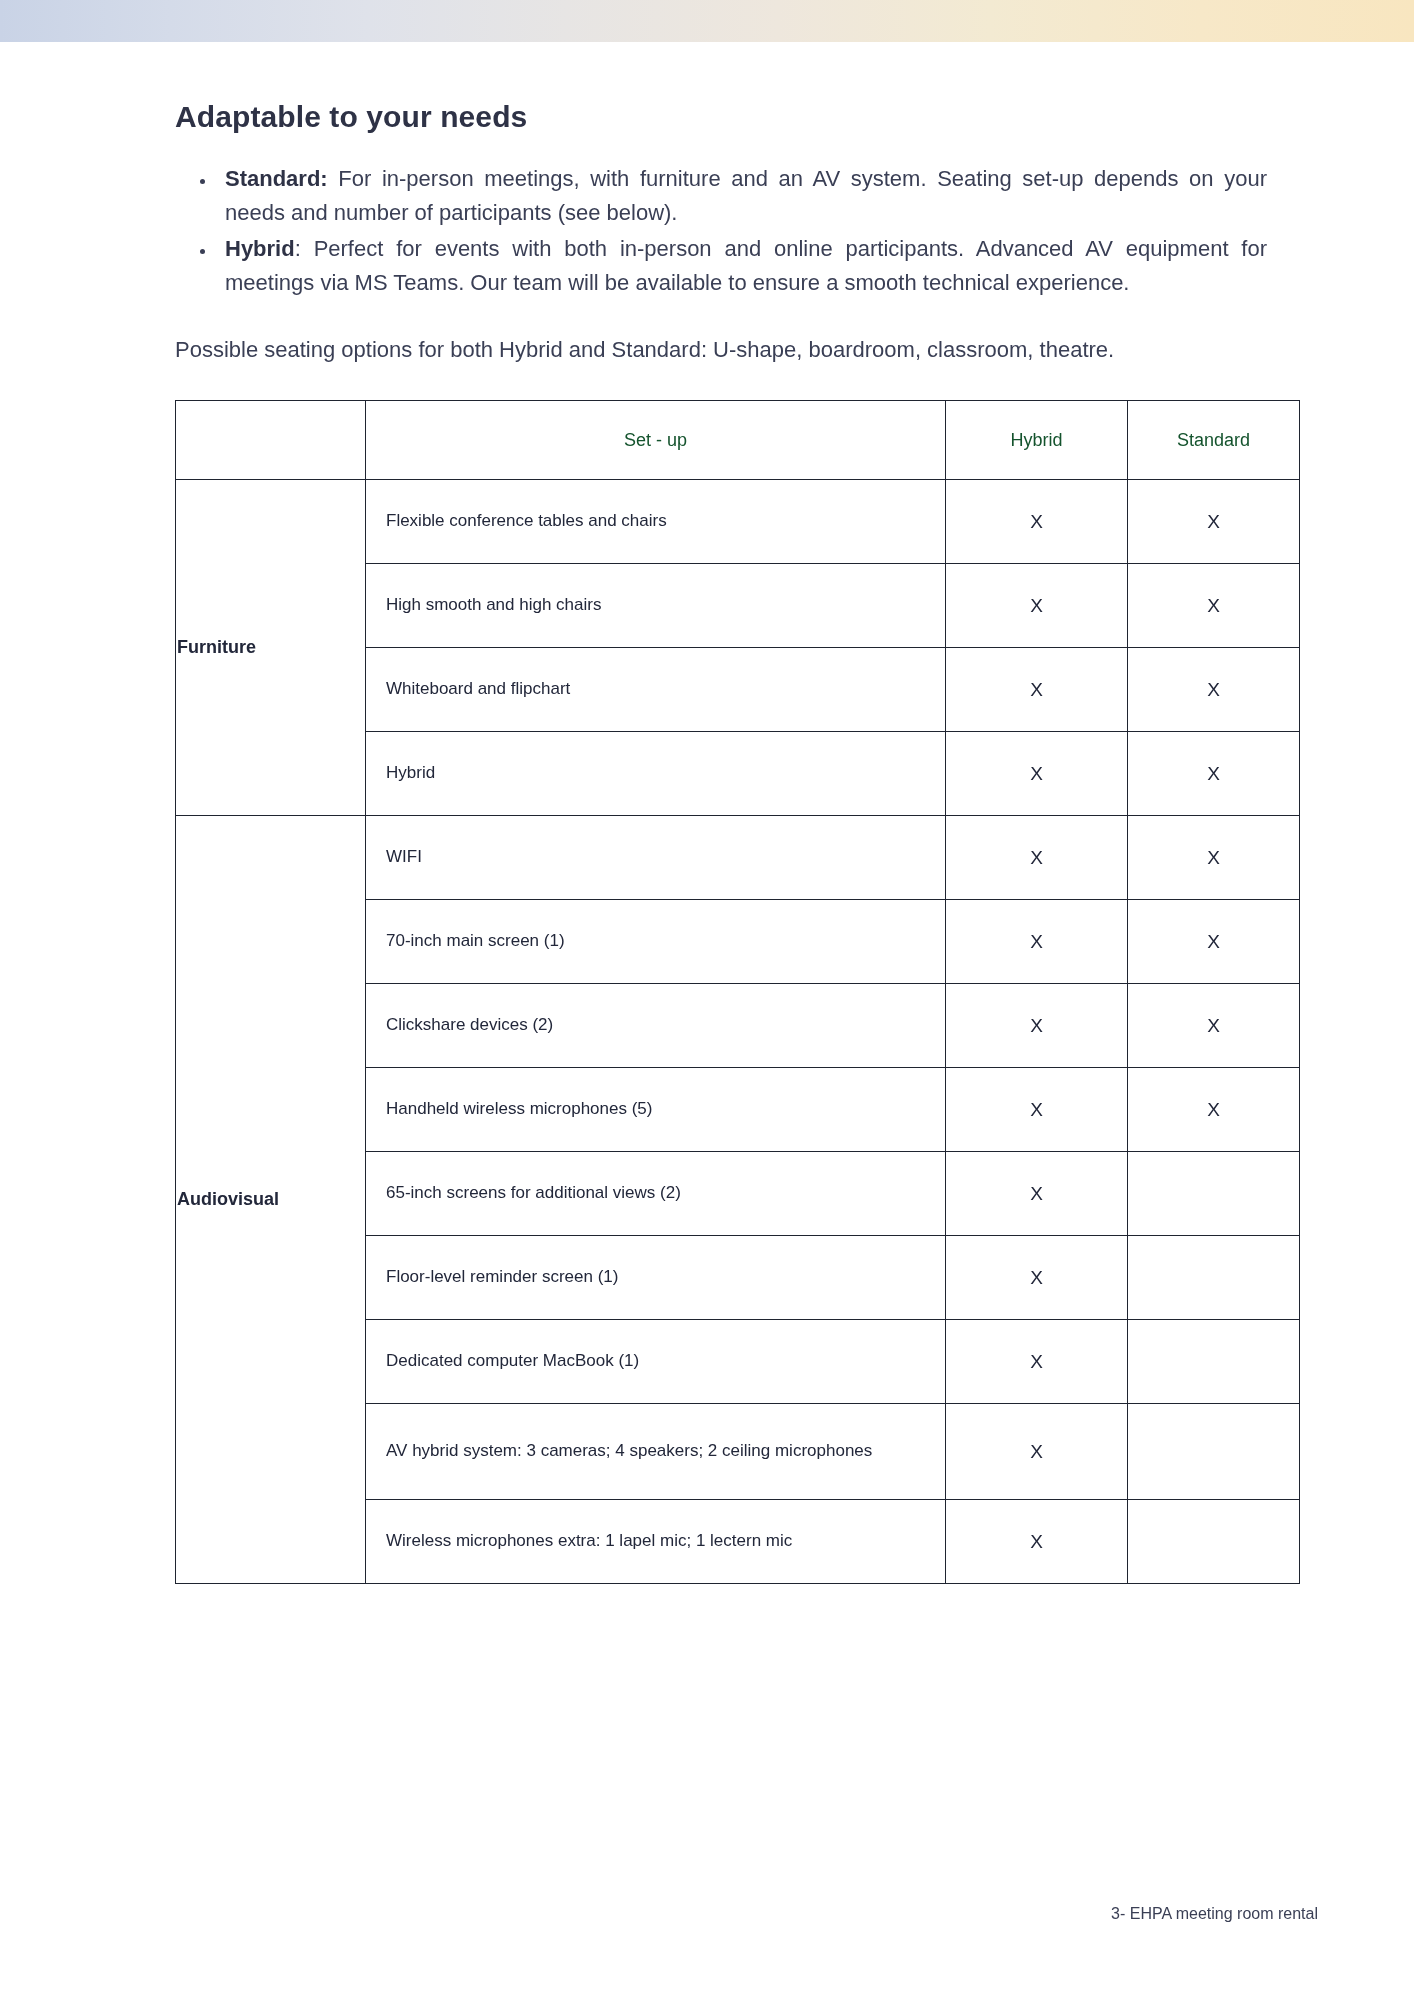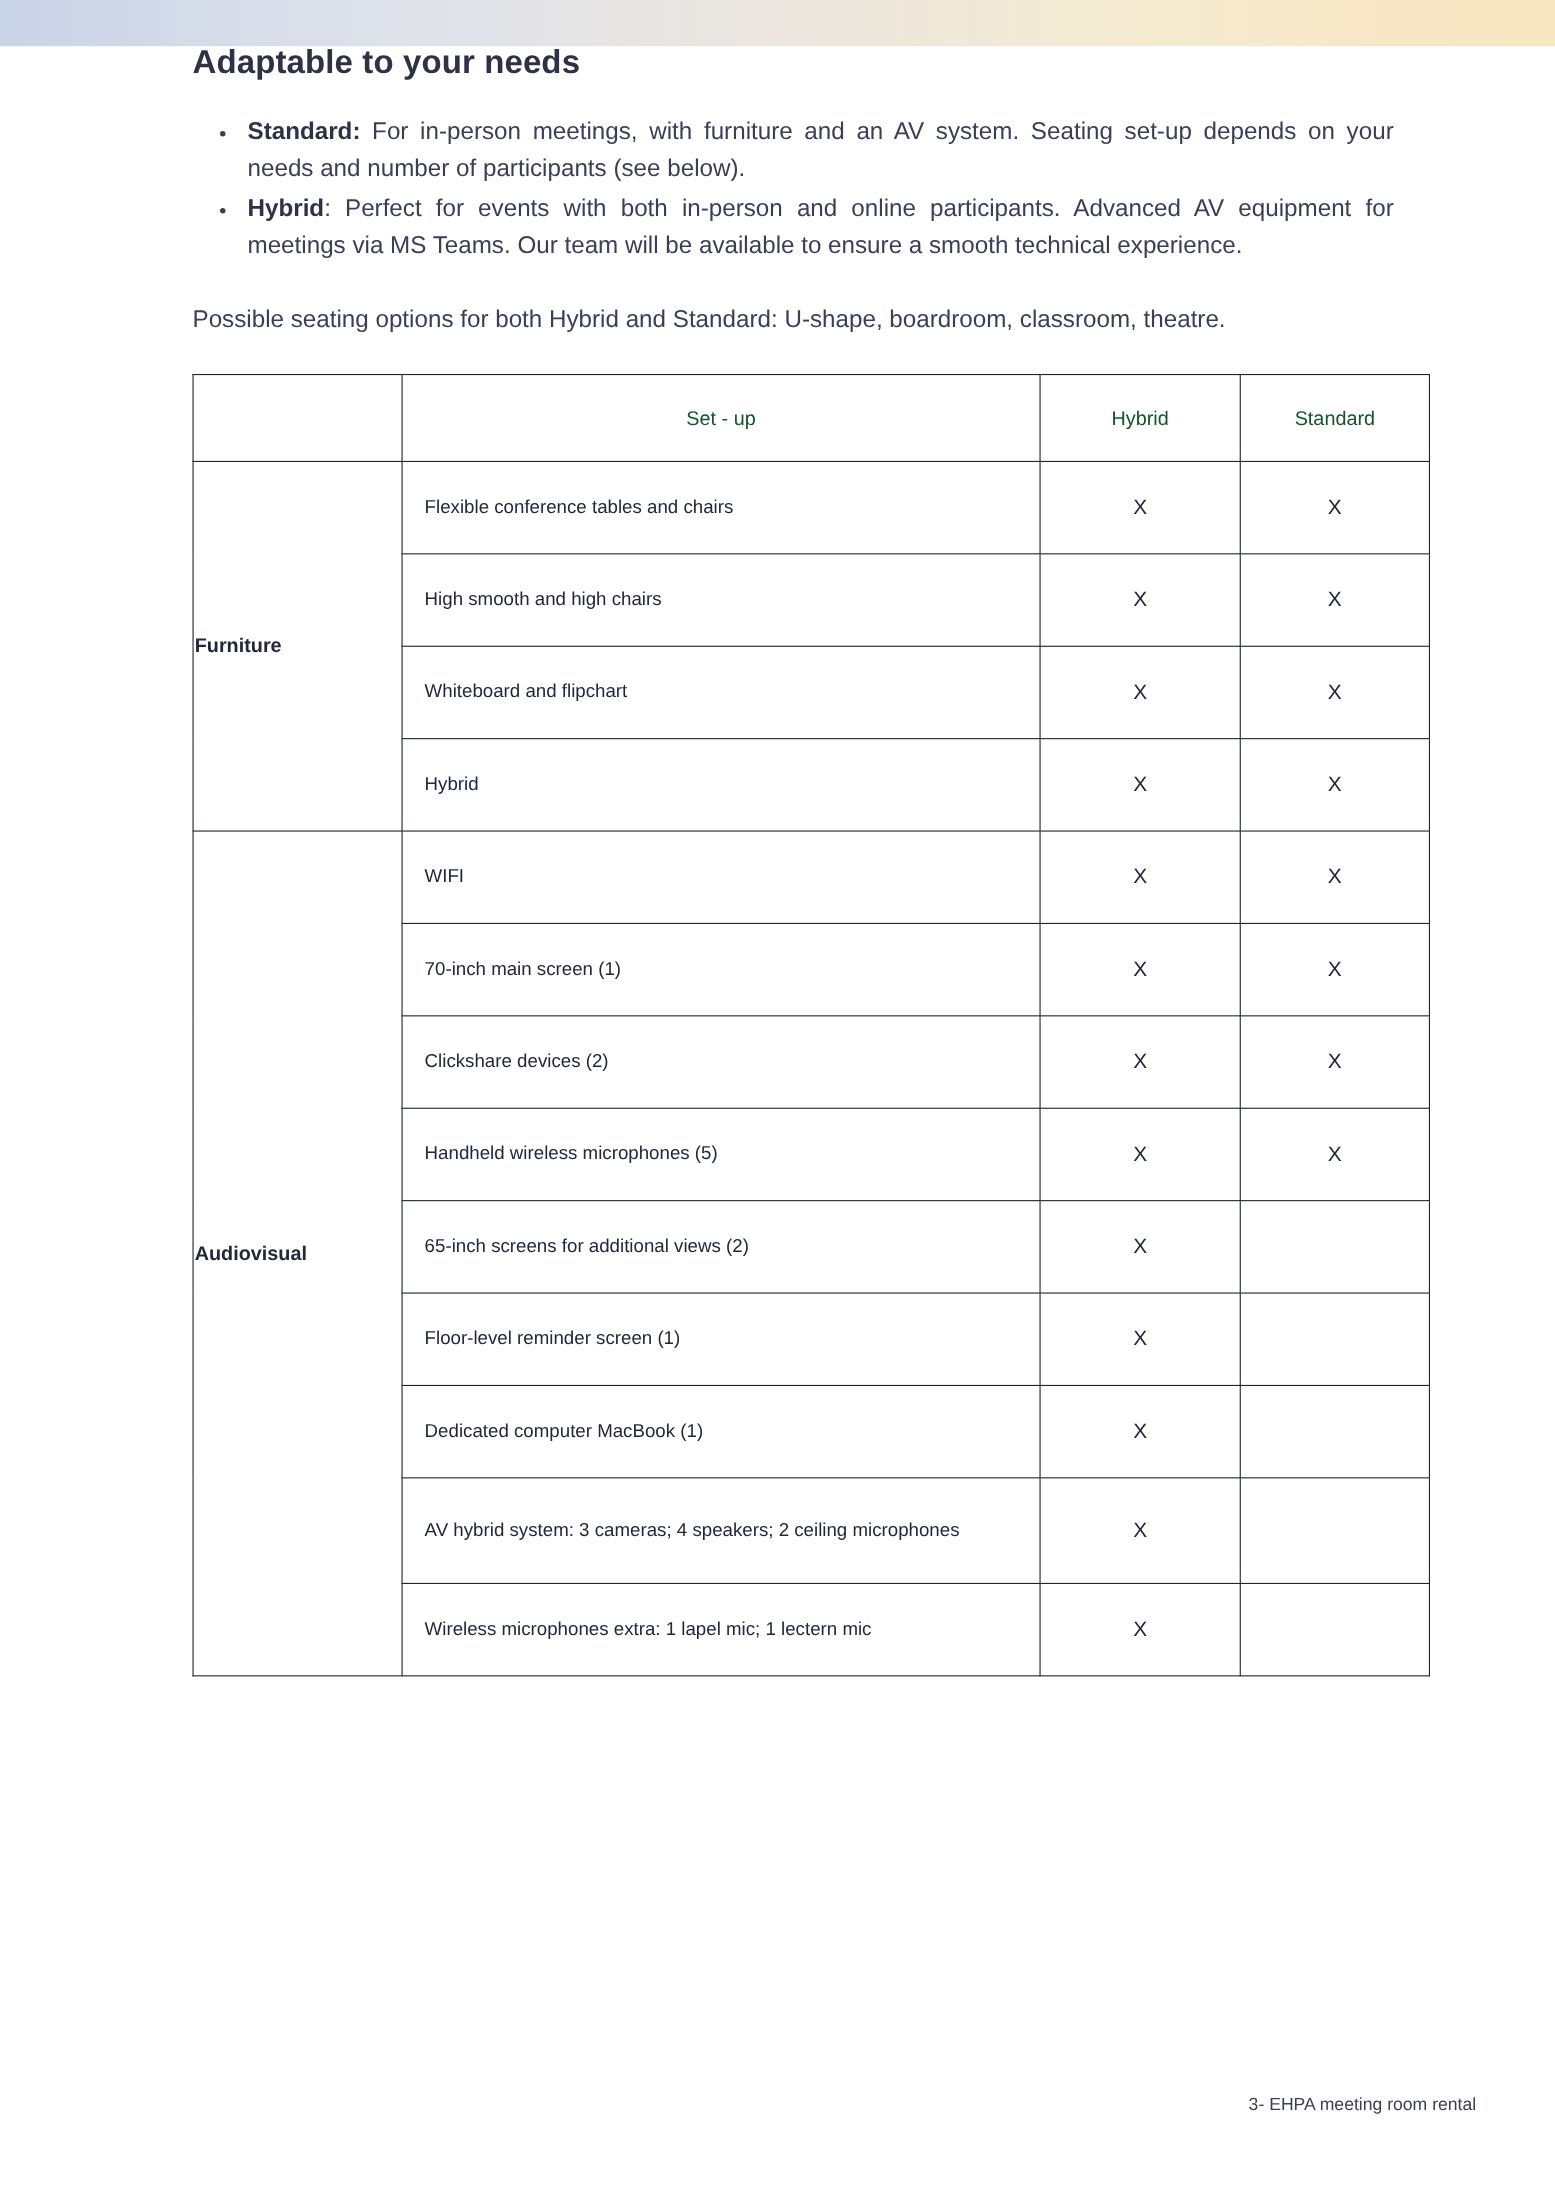--- a/index.html
+++ b/index.html
@@ -38,21 +38,21 @@
   }
   .content {
     position: absolute;
     top: 0; left: 0;
     width: 1414px;
     padding: 0;
   }
   .inner {
     margin: 0 auto;
     width: 1120px;
-    padding-top: 40px;
+    padding-top: 100px;
   }
   h1.doc-title {
     font-size: 30px;
     font-weight: bold;
     color: #2e3246;
     margin: 0 0 0 28px;
     letter-spacing: 0.1px;
   }
   .intro {
     font-size: 22px;
@@ -133,21 +133,21 @@
   tbody tr.tall { height: 96px; }
 
   .footer {
     position: absolute;
     top: 1905px;
     left: 0;
     width: 1414px;
   }
   .footer-text {
     text-align: right;
-    padding-right: 72px;
+    padding-right: 96px;
     font-size: 16px;
     color: #3a3f55;
   }
 </style>
 </head>
 <body>
 
 <div class="page">
 
   <div class="top-band"></div>

